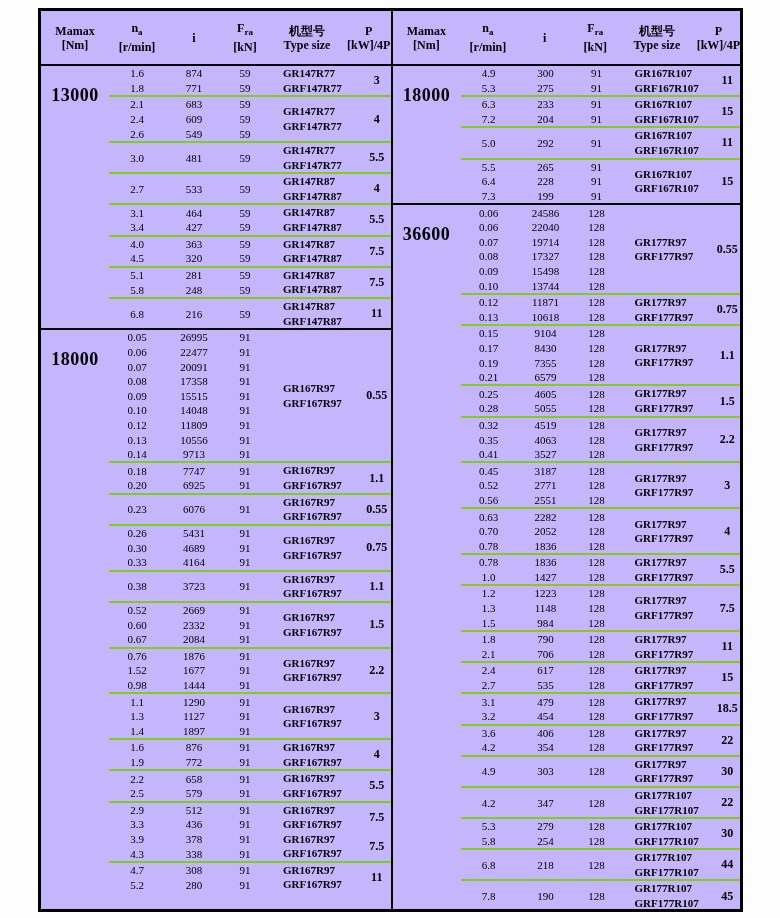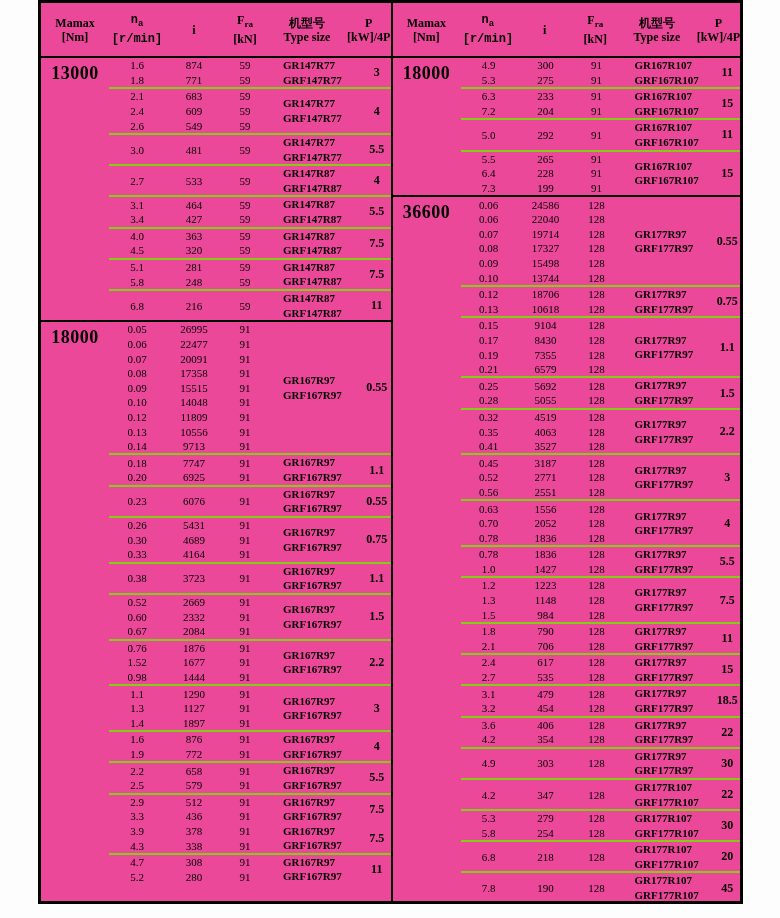--- a/index.html
+++ b/index.html
@@ -4,52 +4,52 @@
 <style>
   * { box-sizing: border-box; margin: 0; padding: 0; }
   html, body {
     width: 780px; height: 918px;
     background: #fdfdfd;
     font-family: "Liberation Serif", "DejaVu Serif", serif;
     color: #000;
     overflow: hidden;
   }
   .doc {
-    position: absolute; left: 38px; top: 0;
+    position: absolute; left: 38px; top: 8px;
     width: 705px; height: 904px;
     border: 3px solid #000;
-    background: #ec4899;
+    background: #c4b5fd;
     display: flex;
   }
   .half { width: 50%; display: flex; flex-direction: column; }
   .half-right { border-left: 2px solid #000; }
 
   
   .hrow {
     display: flex; align-items: center;
     height: 55px; border-bottom: 2px solid #000;
     font-weight: bold; font-size: 12px; text-align: center;
     flex: none;
   }
   .hc div { line-height: 14px; }
   .hc sub { font-size: 9px; }
   .c-mamax { width: 68px; }
-  .c-na    { width: 56px; font-family: Liberation Mono, monospace; }
+  .c-na    { width: 56px; }
   .c-i     { width: 58px; }
   .c-fra   { width: 44px; }
   .c-type  { width: 80px; }
   .c-p     { flex: 1; }
 
   
   .body { flex: 1; display: flex; flex-direction: column; }
   .section { display: flex; }
   .section + .section { border-top: 2px solid #000; }
   .mamax {
     width: 68px; font-weight: bold; font-size: 18px;
-    text-align: center; padding-top: 5px; letter-spacing: 0.5px;
+    text-align: center; padding-top: 19px; letter-spacing: 0.5px;
   }
   .groups { flex: 1; display: flex; flex-direction: column; justify-content: flex-end; }
   .group { display: flex; align-items: center; }
   .group.sep { border-top: 2px solid #84cc16; }
 
   .rows { width: 158px; }
   .line { display: flex; align-items: center; height: 14.6px; font-size: 11px; }
   .na  { width: 56px; text-align: center; }
   .i   { width: 58px; text-align: center; }
   .fra { width: 44px; text-align: center; }
@@ -685,21 +685,21 @@
               <div class="types">
                 <div class="tline">GR177R97</div>
                 <div class="tline">GRF177R97</div>
               </div>
               <div class="p">0.55</div>
             </div>
             <div class="group sep">
               <div class="rows">
                 <div class="line">
                   <span class="na">0.12</span>
-                  <span class="i">18706</span>
+                  <span class="i">11871</span>
                   <span class="fra">128</span>
                 </div>
                 <div class="line">
                   <span class="na">0.13</span>
                   <span class="i">10618</span>
                   <span class="fra">128</span>
                 </div>
               </div>
               <div class="types">
                 <div class="tline">GR177R97</div>
@@ -733,21 +733,21 @@
               <div class="types">
                 <div class="tline">GR177R97</div>
                 <div class="tline">GRF177R97</div>
               </div>
               <div class="p">1.1</div>
             </div>
             <div class="group sep">
               <div class="rows">
                 <div class="line">
                   <span class="na">0.25</span>
-                  <span class="i">5692</span>
+                  <span class="i">4605</span>
                   <span class="fra">128</span>
                 </div>
                 <div class="line">
                   <span class="na">0.28</span>
                   <span class="i">5055</span>
                   <span class="fra">128</span>
                 </div>
               </div>
               <div class="types">
                 <div class="tline">GR177R97</div>
@@ -800,21 +800,21 @@
               <div class="types">
                 <div class="tline">GR177R97</div>
                 <div class="tline">GRF177R97</div>
               </div>
               <div class="p">3</div>
             </div>
             <div class="group sep">
               <div class="rows">
                 <div class="line">
                   <span class="na">0.63</span>
-                  <span class="i">1556</span>
+                  <span class="i">2282</span>
                   <span class="fra">128</span>
                 </div>
                 <div class="line">
                   <span class="na">0.70</span>
                   <span class="i">2052</span>
                   <span class="fra">128</span>
                 </div>
                 <div class="line">
                   <span class="na">0.78</span>
                   <span class="i">1836</span>
@@ -998,21 +998,21 @@
                 <div class="line">
                   <span class="na">6.8</span>
                   <span class="i">218</span>
                   <span class="fra">128</span>
                 </div>
               </div>
               <div class="types">
                 <div class="tline">GR177R107</div>
                 <div class="tline">GRF177R107</div>
               </div>
-              <div class="p">20</div>
+              <div class="p">44</div>
             </div>
             <div class="group sep">
               <div class="rows">
                 <div class="line">
                   <span class="na">7.8</span>
                   <span class="i">190</span>
                   <span class="fra">128</span>
                 </div>
               </div>
               <div class="types">

